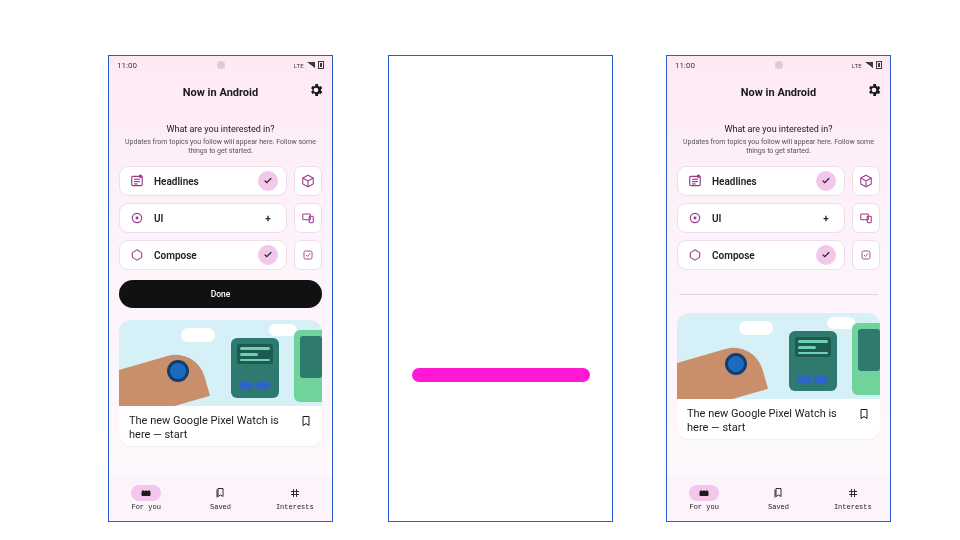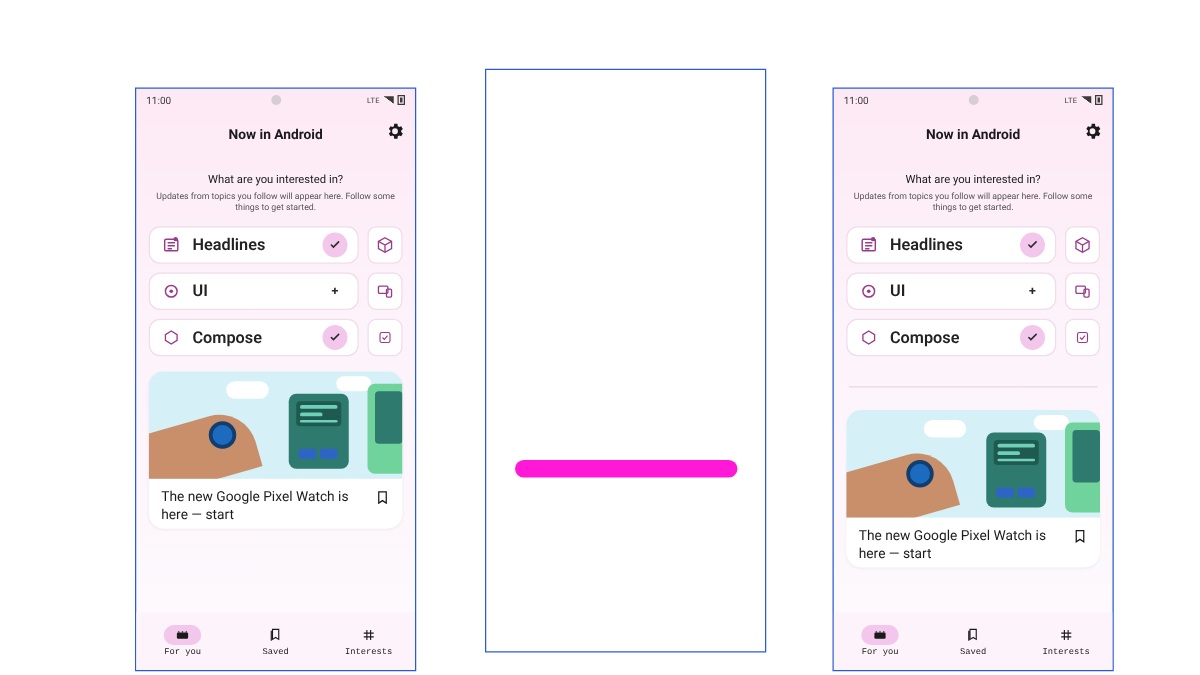--- a/index.html
+++ b/index.html
@@ -11,21 +11,20 @@
     position: relative;
   }
   .stage { position: absolute; inset: 0; }
   .phone {
     position: absolute;
     width: 225px;
     height: 467px;
     border: 1px solid #2a5bd7;
     background: linear-gradient(180deg, #fde9f4 0%, #fdf3fb 40%, #fdfafd 100%);
     overflow: hidden;
-    margin-top: 15px;
   }
   .phone.left  { left: 108px; top: 55px; }
   .phone.right { left: 666px; top: 55px; }
   .phone-center {
     position: absolute;
     left: 388px; top: 55px;
     width: 225px; height: 467px;
     border: 1px solid #2a5bd7;
     background: #ffffff;
   }
@@ -67,21 +66,21 @@
   .topics { padding: 0 10px; display: flex; flex-direction: column; gap: 7px; }
   .topic-row { display: flex; gap: 7px; align-items: stretch; }
   .topic-card {
     flex: 1; background: #ffffff; border: 1px solid #f0dceb; border-radius: 9px;
     height: 30px; display: flex; align-items: center; padding: 0 8px; gap: 8px;
   }
   .topic-icon {
     width: 18px; height: 18px; display: flex; align-items: center; justify-content: center;
     color: #9b3a8a;
   }
-  .topic-label { font-size: 13px; font-weight: 600; color: #222; flex: 1; }
+  .topic-label { font-size: 10px; font-weight: 600; color: #222; flex: 1; }
   .topic-toggle {
     width: 20px; height: 20px; border-radius: 50%; display: flex; align-items: center; justify-content: center;
     font-size: 10px;
   }
   .topic-toggle.selected { background: #f3c7ec; color: #2a2a2a; }
   .topic-toggle.unselected { background: transparent; color: #2a2a2a; font-weight: 700; }
   .side-chip {
     width: 28px; border-radius: 7px; background: #ffffff; border: 1px solid #f0dceb;
     display: flex; align-items: center; justify-content: center;
   }
@@ -222,20 +221,23 @@
         </div>
         <div class="side-chip">
           <svg viewBox="0 0 24 24" width="12" height="12">
               <rect x="4" y="4" width="16" height="16" rx="3" fill="none" stroke="currentColor" stroke-width="1.8"></rect>
               <path d="M8 12l3 3 5-6" fill="none" stroke="currentColor" stroke-width="1.8"></path>
             </svg>
         </div>
       </div>
     </div>
 
+    <div class="done-btn">
+      <span>Done</span>
+    </div>
 
     <div class="card">
       <div class="card-illus">
         <div class="cloud c1"></div>
           <div class="cloud c2"></div>
         <div class="dev2">
             <div class="dev2-inner"></div>
           </div>
         <div class="dev1">
           <div class="dev1-inner">

